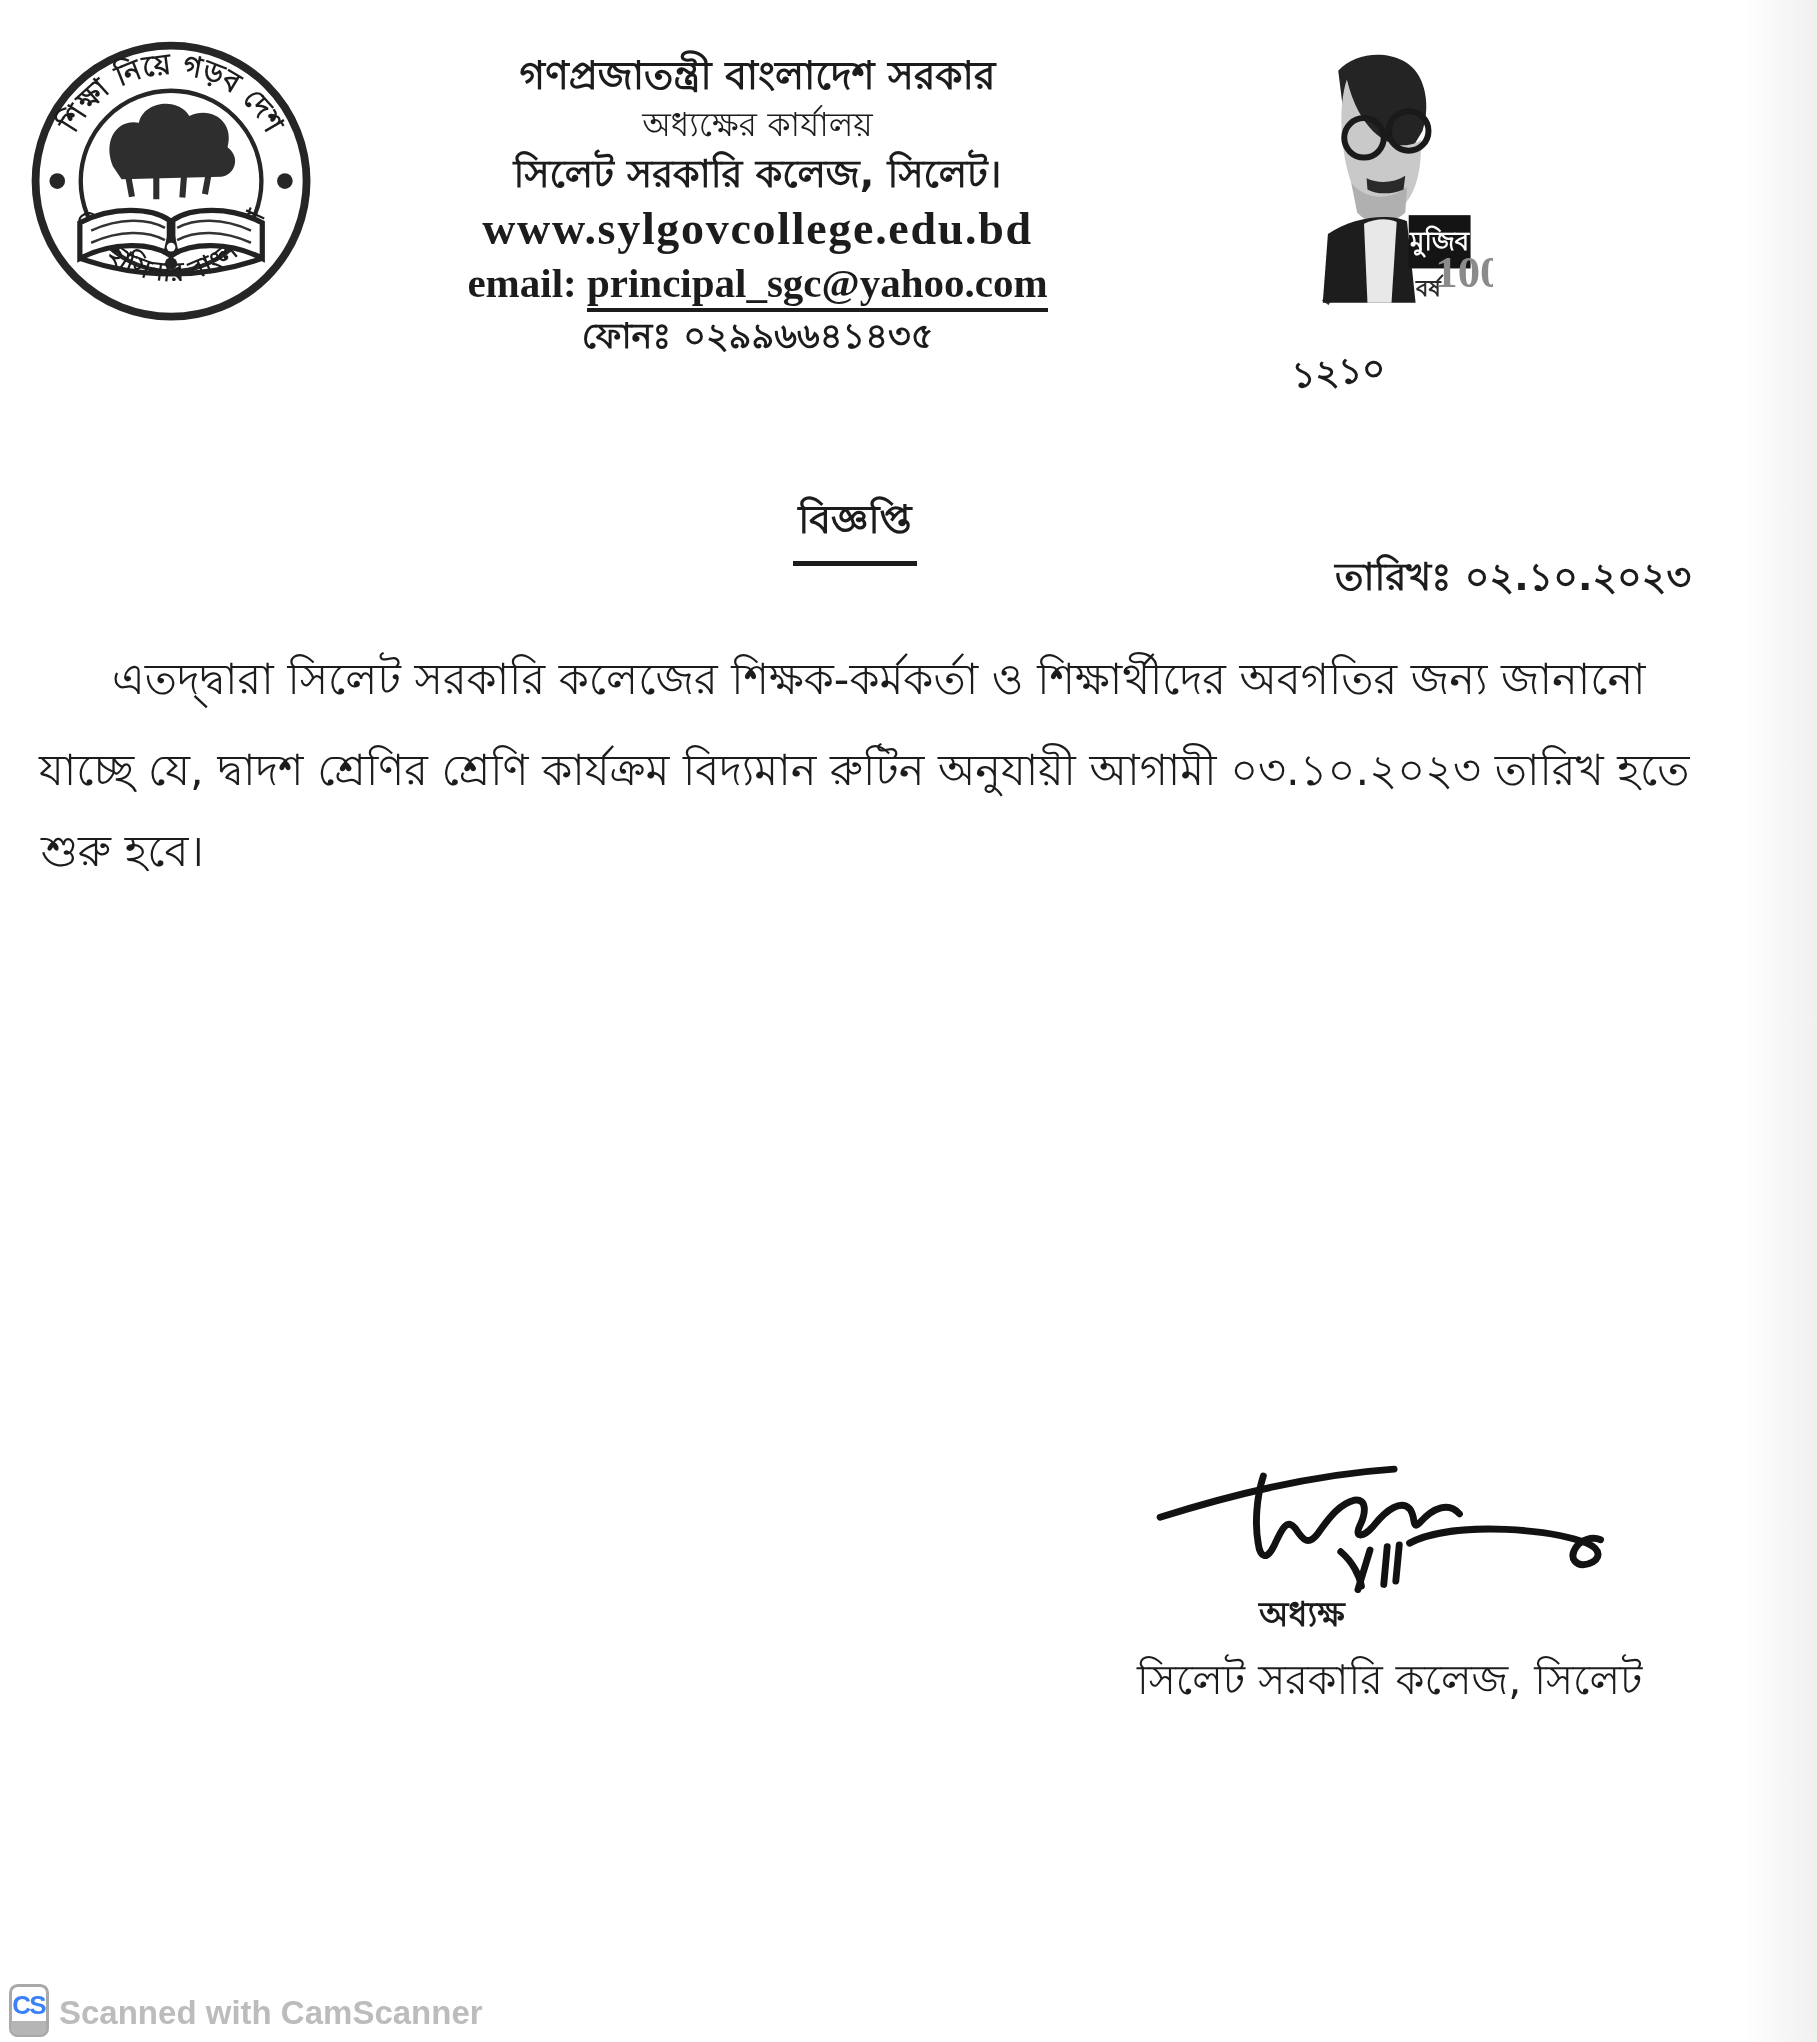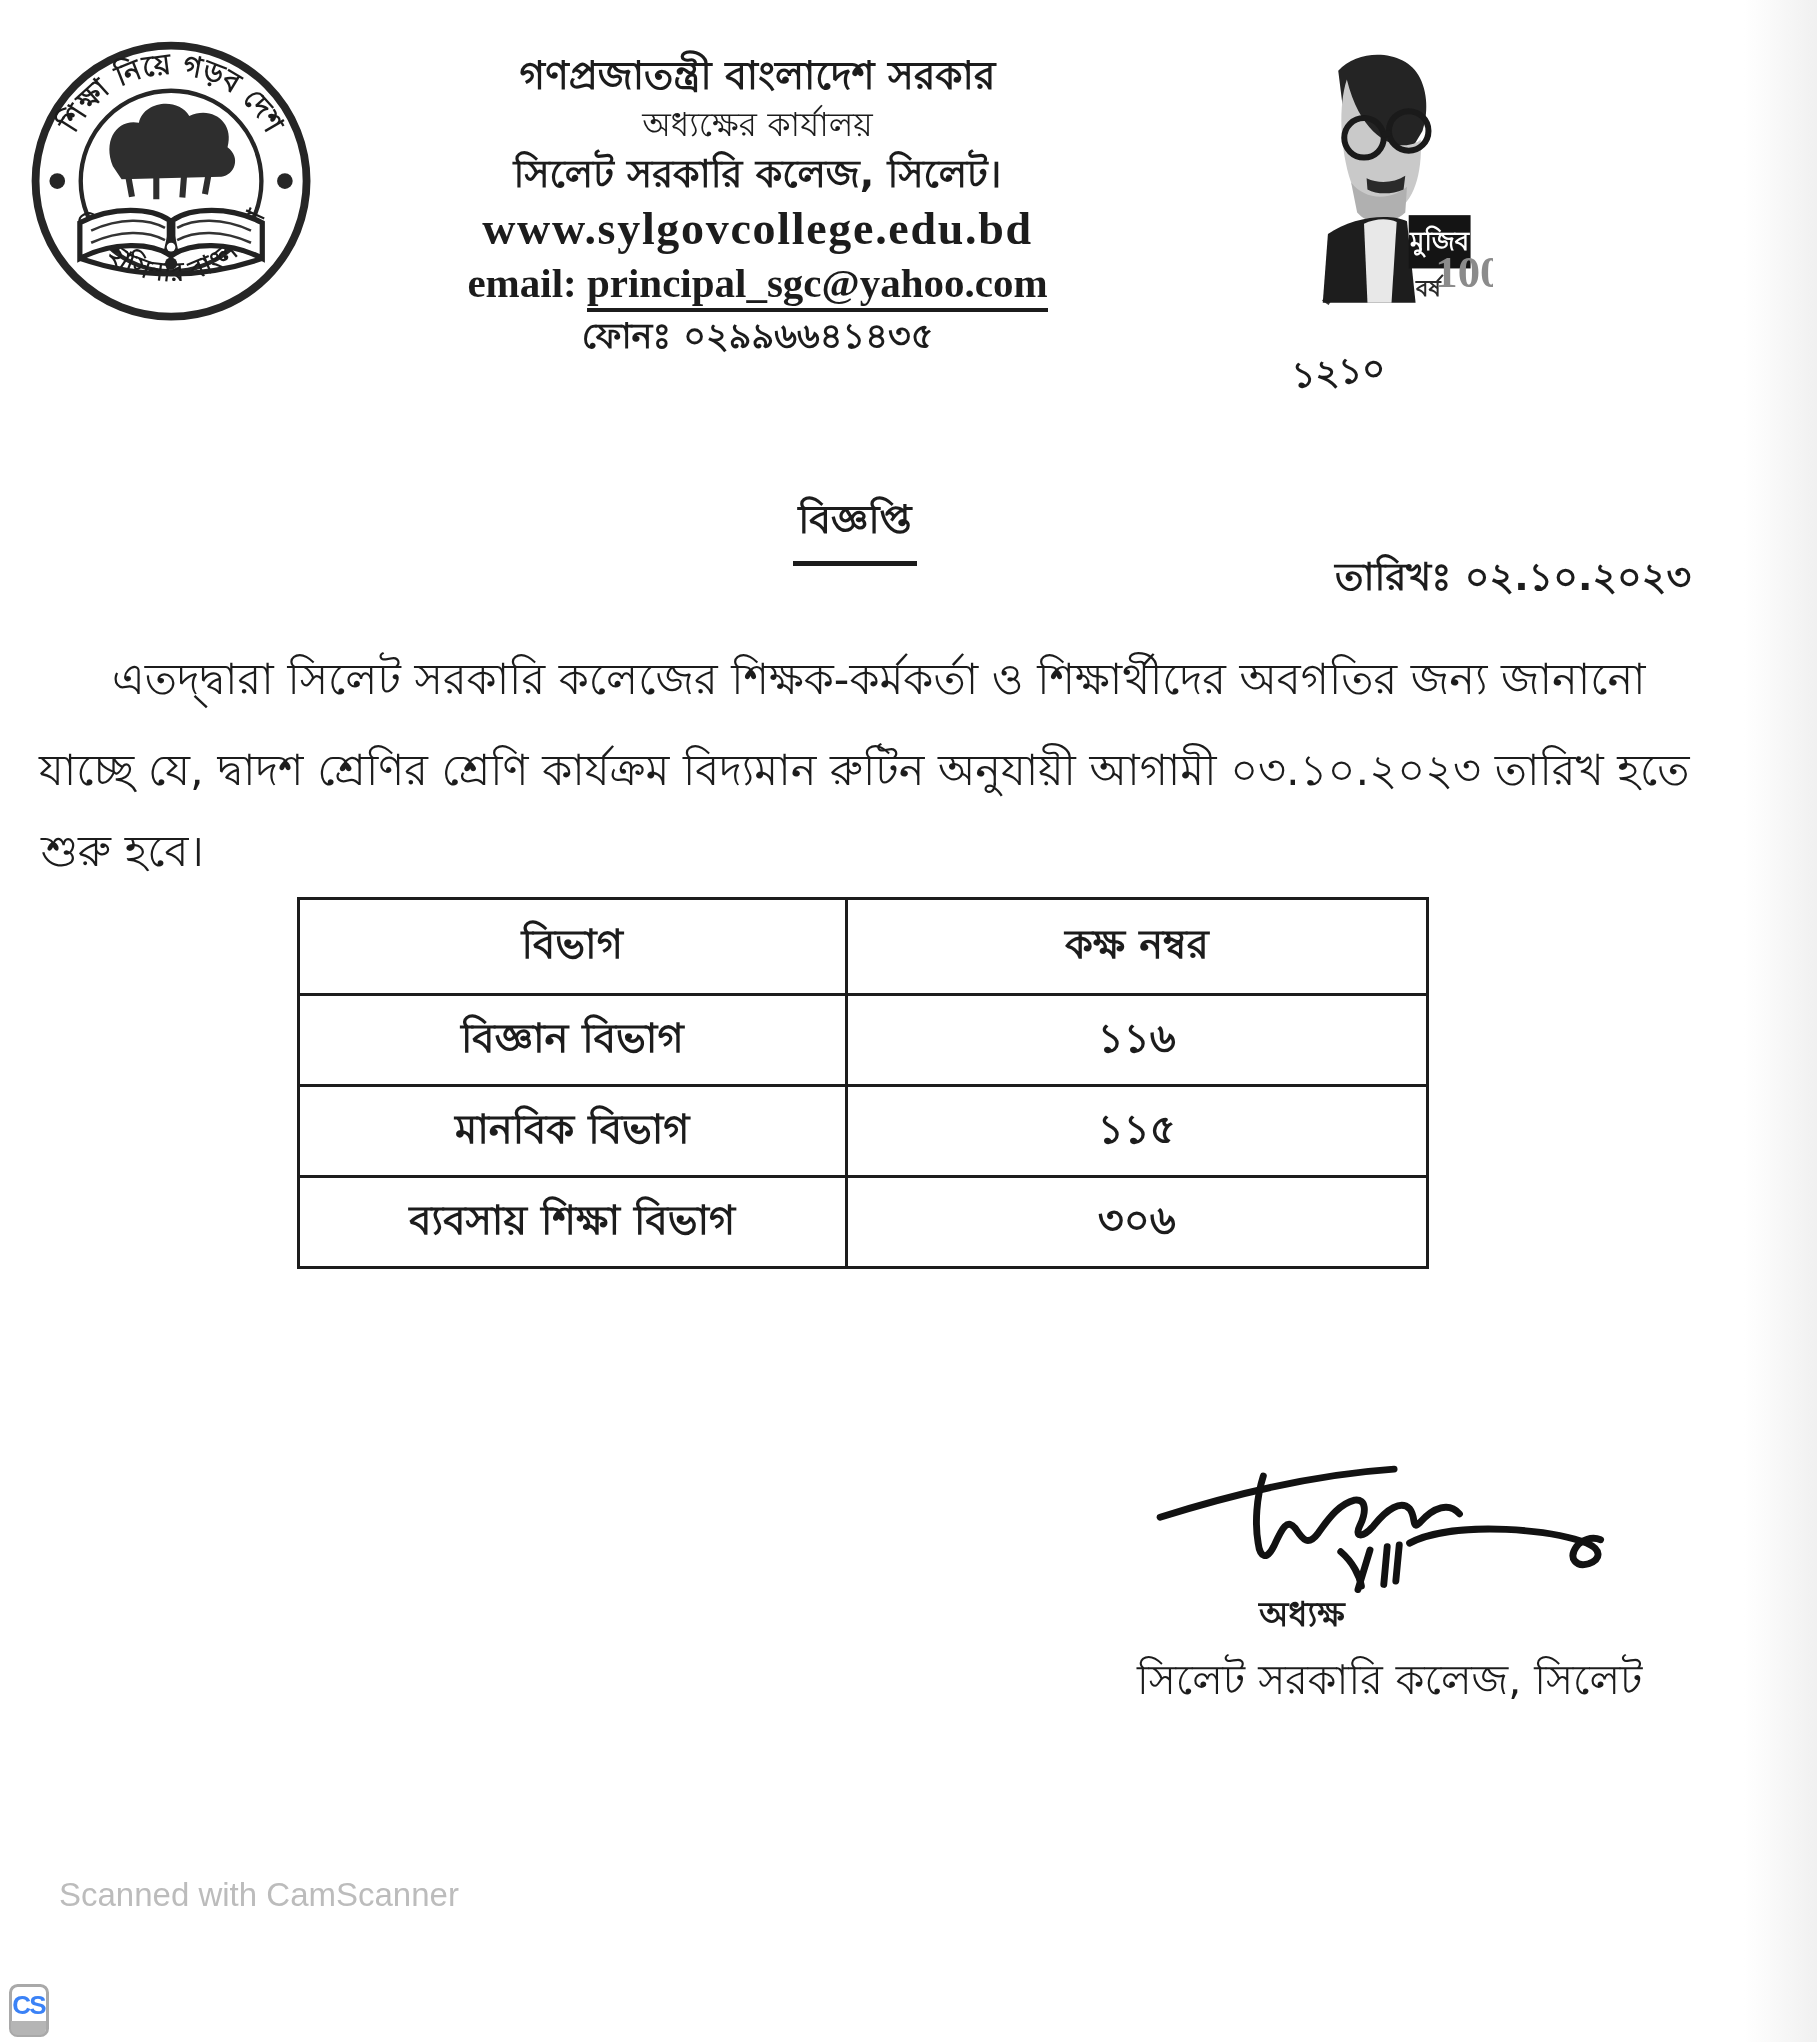--- a/index.html
+++ b/index.html
@@ -79,23 +79,23 @@
   .cs-badge .cs-letters {
     position: absolute; left: 0; right: 0; top: 3.4px; text-align: center;
     font-family: "Liberation Sans", sans-serif;
     font-size: 26px; font-weight: bold; color: #3b82f6; letter-spacing: -1.7px;
   }
   .cs-badge .cs-bottom {
     position: absolute; left: -0.9px; right: -0.9px; bottom: -0.9px; height: 13.8px;
     background: #b5b5b5; border-radius: 0 0 6px 6px;
   }
   .scanner-text {
-    position: absolute; left: 59px; top: 1876px;
+    position: absolute; left: 59px; top: 1994px;
     font-family: "Liberation Sans", sans-serif;
-    font-size: 33px; color: #bcbcbc;
+    font-size: 33px; color: #bcbcbc; font-weight: bold;
   }
 </style>
 </head>
 <body>
 
 <div class="page">
 
   <svg class="seal" viewBox="0 0 335 335">
     <defs>
       <path id="arcTop" d="M 44,167 A 123,123 0 0 1 290,167" fill="none"></path>
@@ -161,42 +161,20 @@
 
   <div class="hand-number">১২১০</div>
 
   <div class="notice-title">বিজ্ঞপ্তি</div>
   <div class="date-line">তারিখঃ ০২.১০.২০২৩</div>
 
   <div class="body-line bl1">এতদ্দ্বারা সিলেট সরকারি কলেজের  শিক্ষক-কর্মকর্তা ও শিক্ষার্থীদের অবগতির জন্য জানানো</div>
   <div class="body-line bl2">যাচ্ছে যে, দ্বাদশ শ্রেণির শ্রেণি কার্যক্রম বিদ্যমান রুটিন অনুযায়ী আগামী ০৩.১০.২০২৩ তারিখ হতে</div>
   <div class="body-line bl3">শুরু হবে।</div>
 
-  <table class="room-table">
-    <thead>
-      <tr>
-        <th class="col-dept">বিভাগ</th>
-        <th class="col-room">কক্ষ নম্বর</th>
-      </tr>
-    </thead>
-    <tbody>
-      <tr>
-        <td>বিজ্ঞান বিভাগ</td>
-        <td>১১৬</td>
-      </tr>
-      <tr>
-        <td>মানবিক বিভাগ</td>
-        <td>১১৫</td>
-      </tr>
-      <tr>
-        <td>ব্যবসায় শিক্ষা বিভাগ</td>
-        <td>৩০৬</td>
-      </tr>
-    </tbody>
-  </table>
 
   <svg class="sig-svg" viewBox="0 0 580 175">
     <g fill="none" stroke="#121212" stroke-width="8" stroke-linecap="round">
       <path d="M28,78 C110,52 210,28 300,22"></path>
       <path d="M148,30 C140,55 138,85 142,108 C144,125 152,128 160,112 C170,90 176,78 186,92 C194,104 200,112 212,96 C226,76 238,62 254,58 C268,56 268,72 260,88 C254,100 262,104 276,88 C292,68 308,58 318,68 C326,78 320,94 330,84 C346,66 364,60 376,74"></path>
       <path d="M238,118 C252,130 260,146 262,158 M272,116 L258,162"></path>
       <path d="M292,112 L288,156 M306,110 L302,152"></path>
       <path d="M318,108 C340,96 380,90 430,92 C470,94 504,100 524,108 C540,115 542,126 526,132 C512,136 502,126 512,112 C518,104 530,100 540,104"></path>
     </g>
   </svg>

